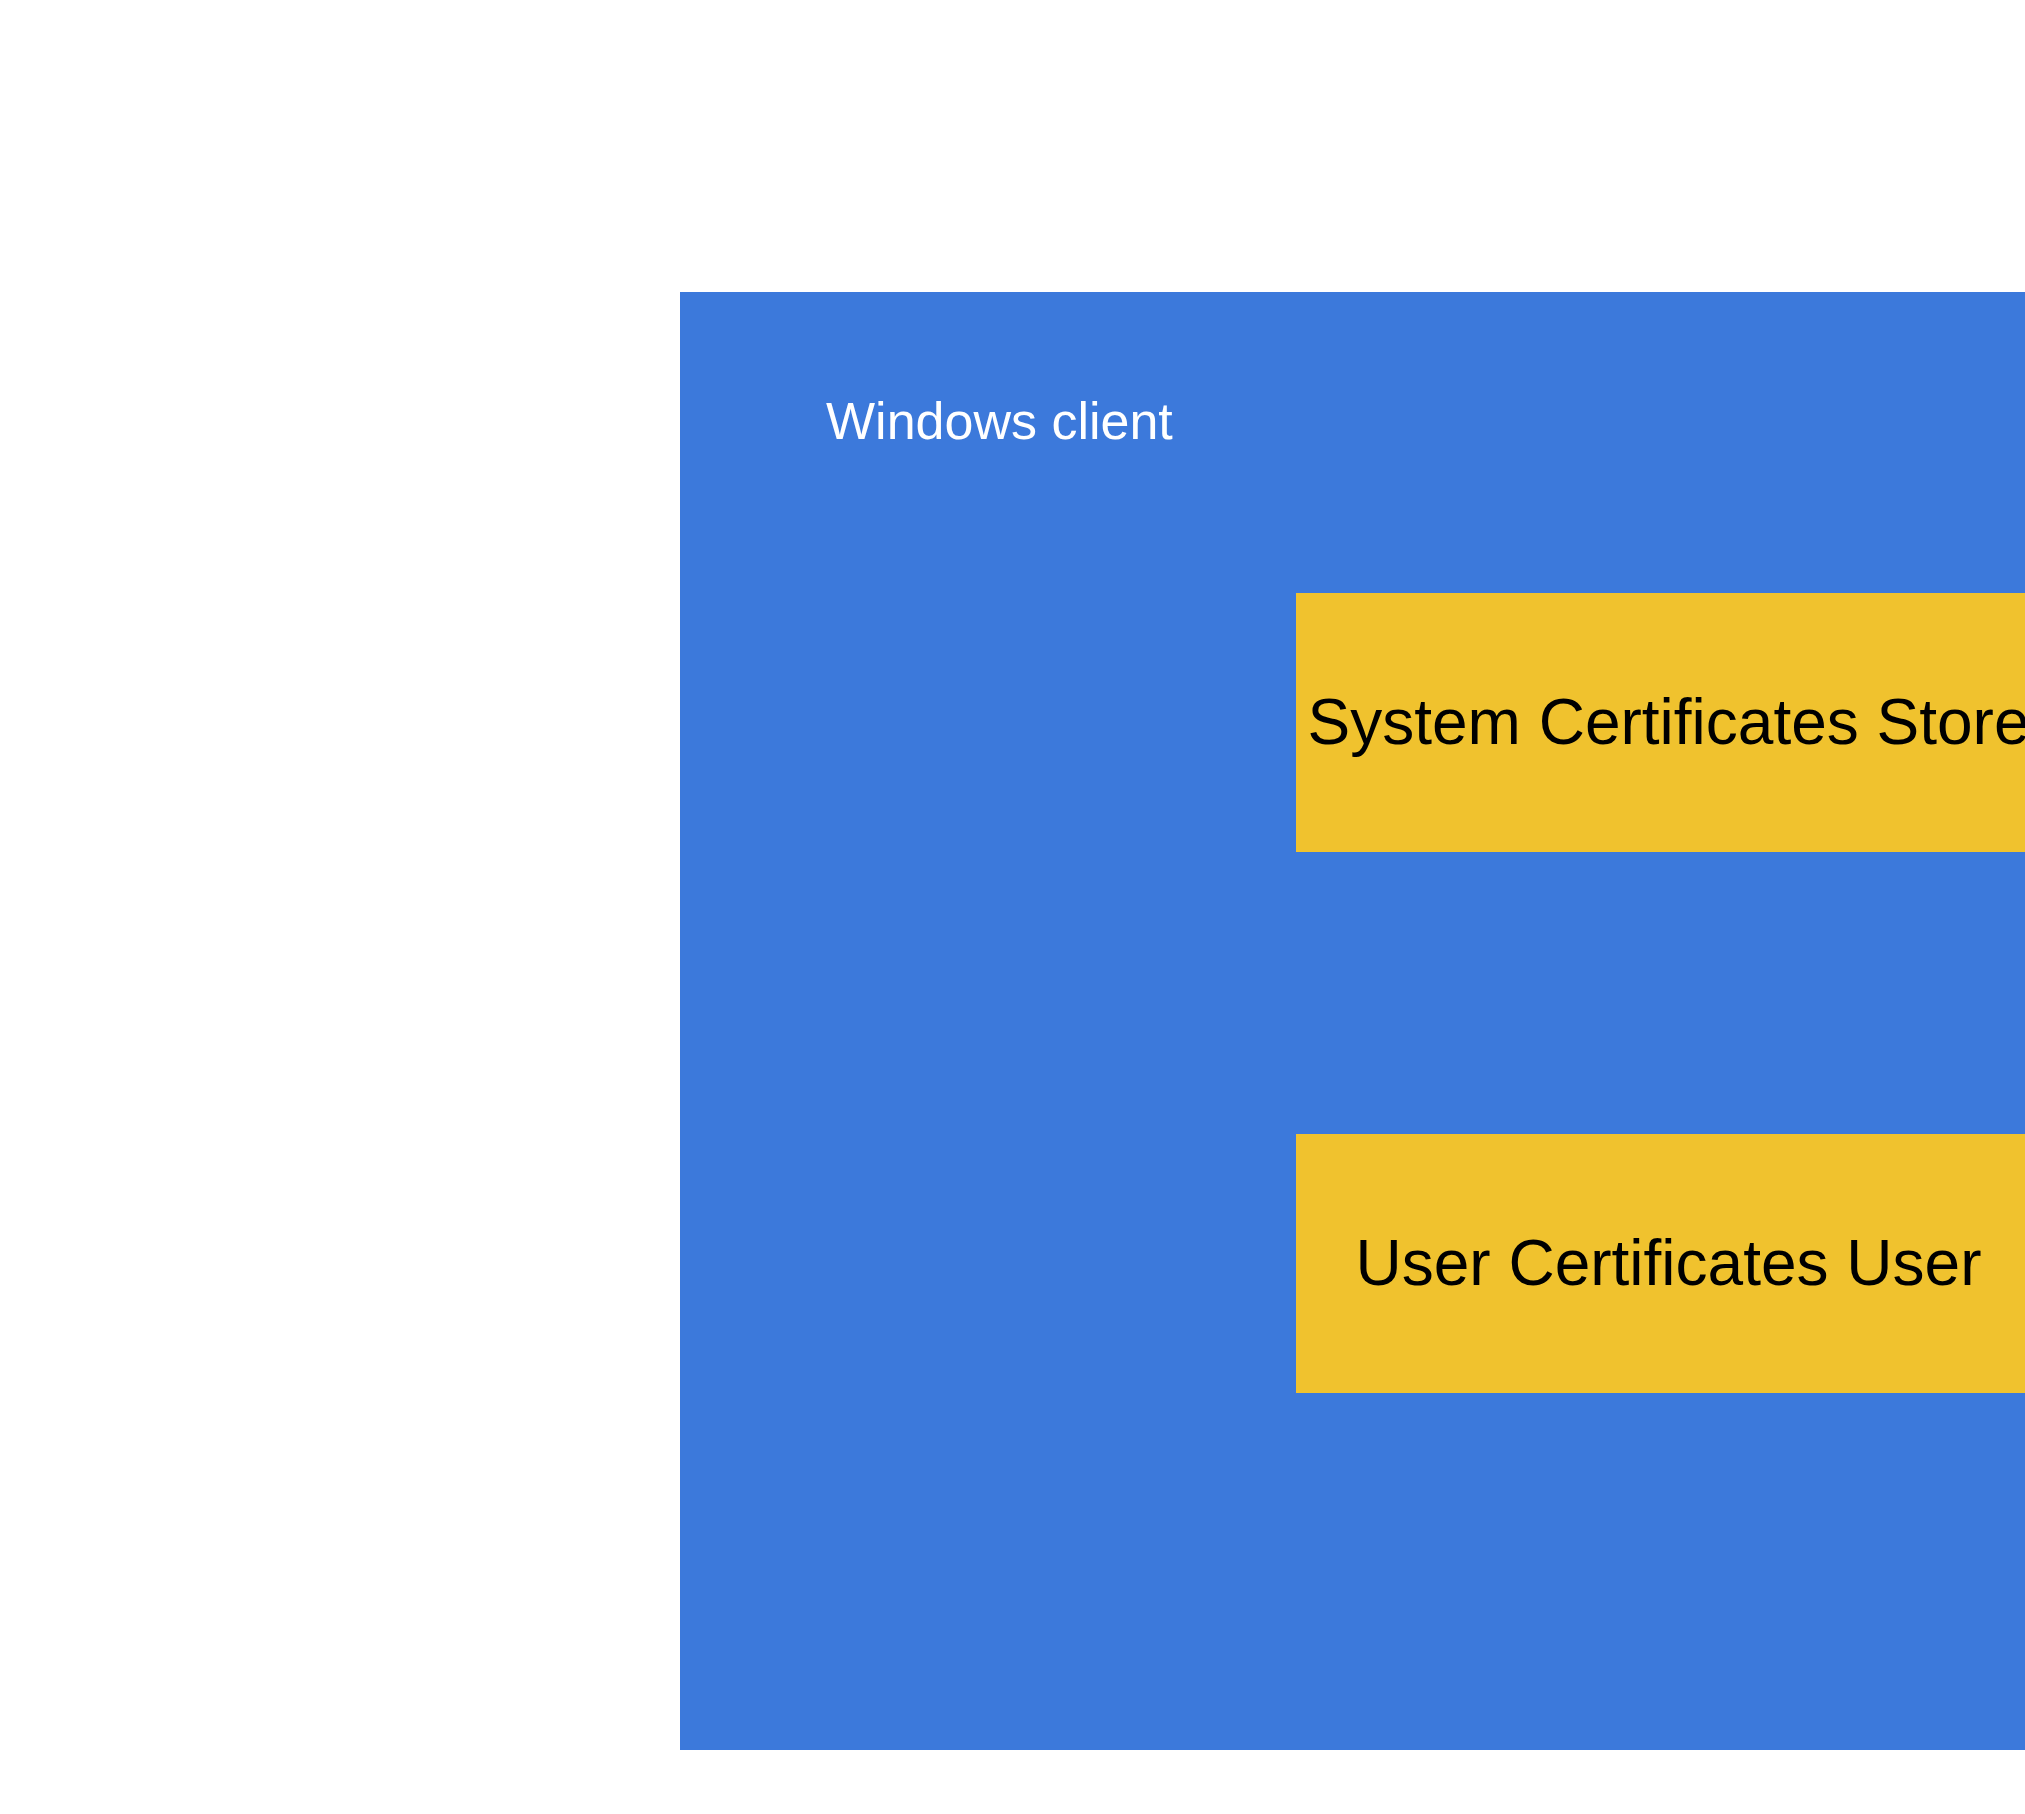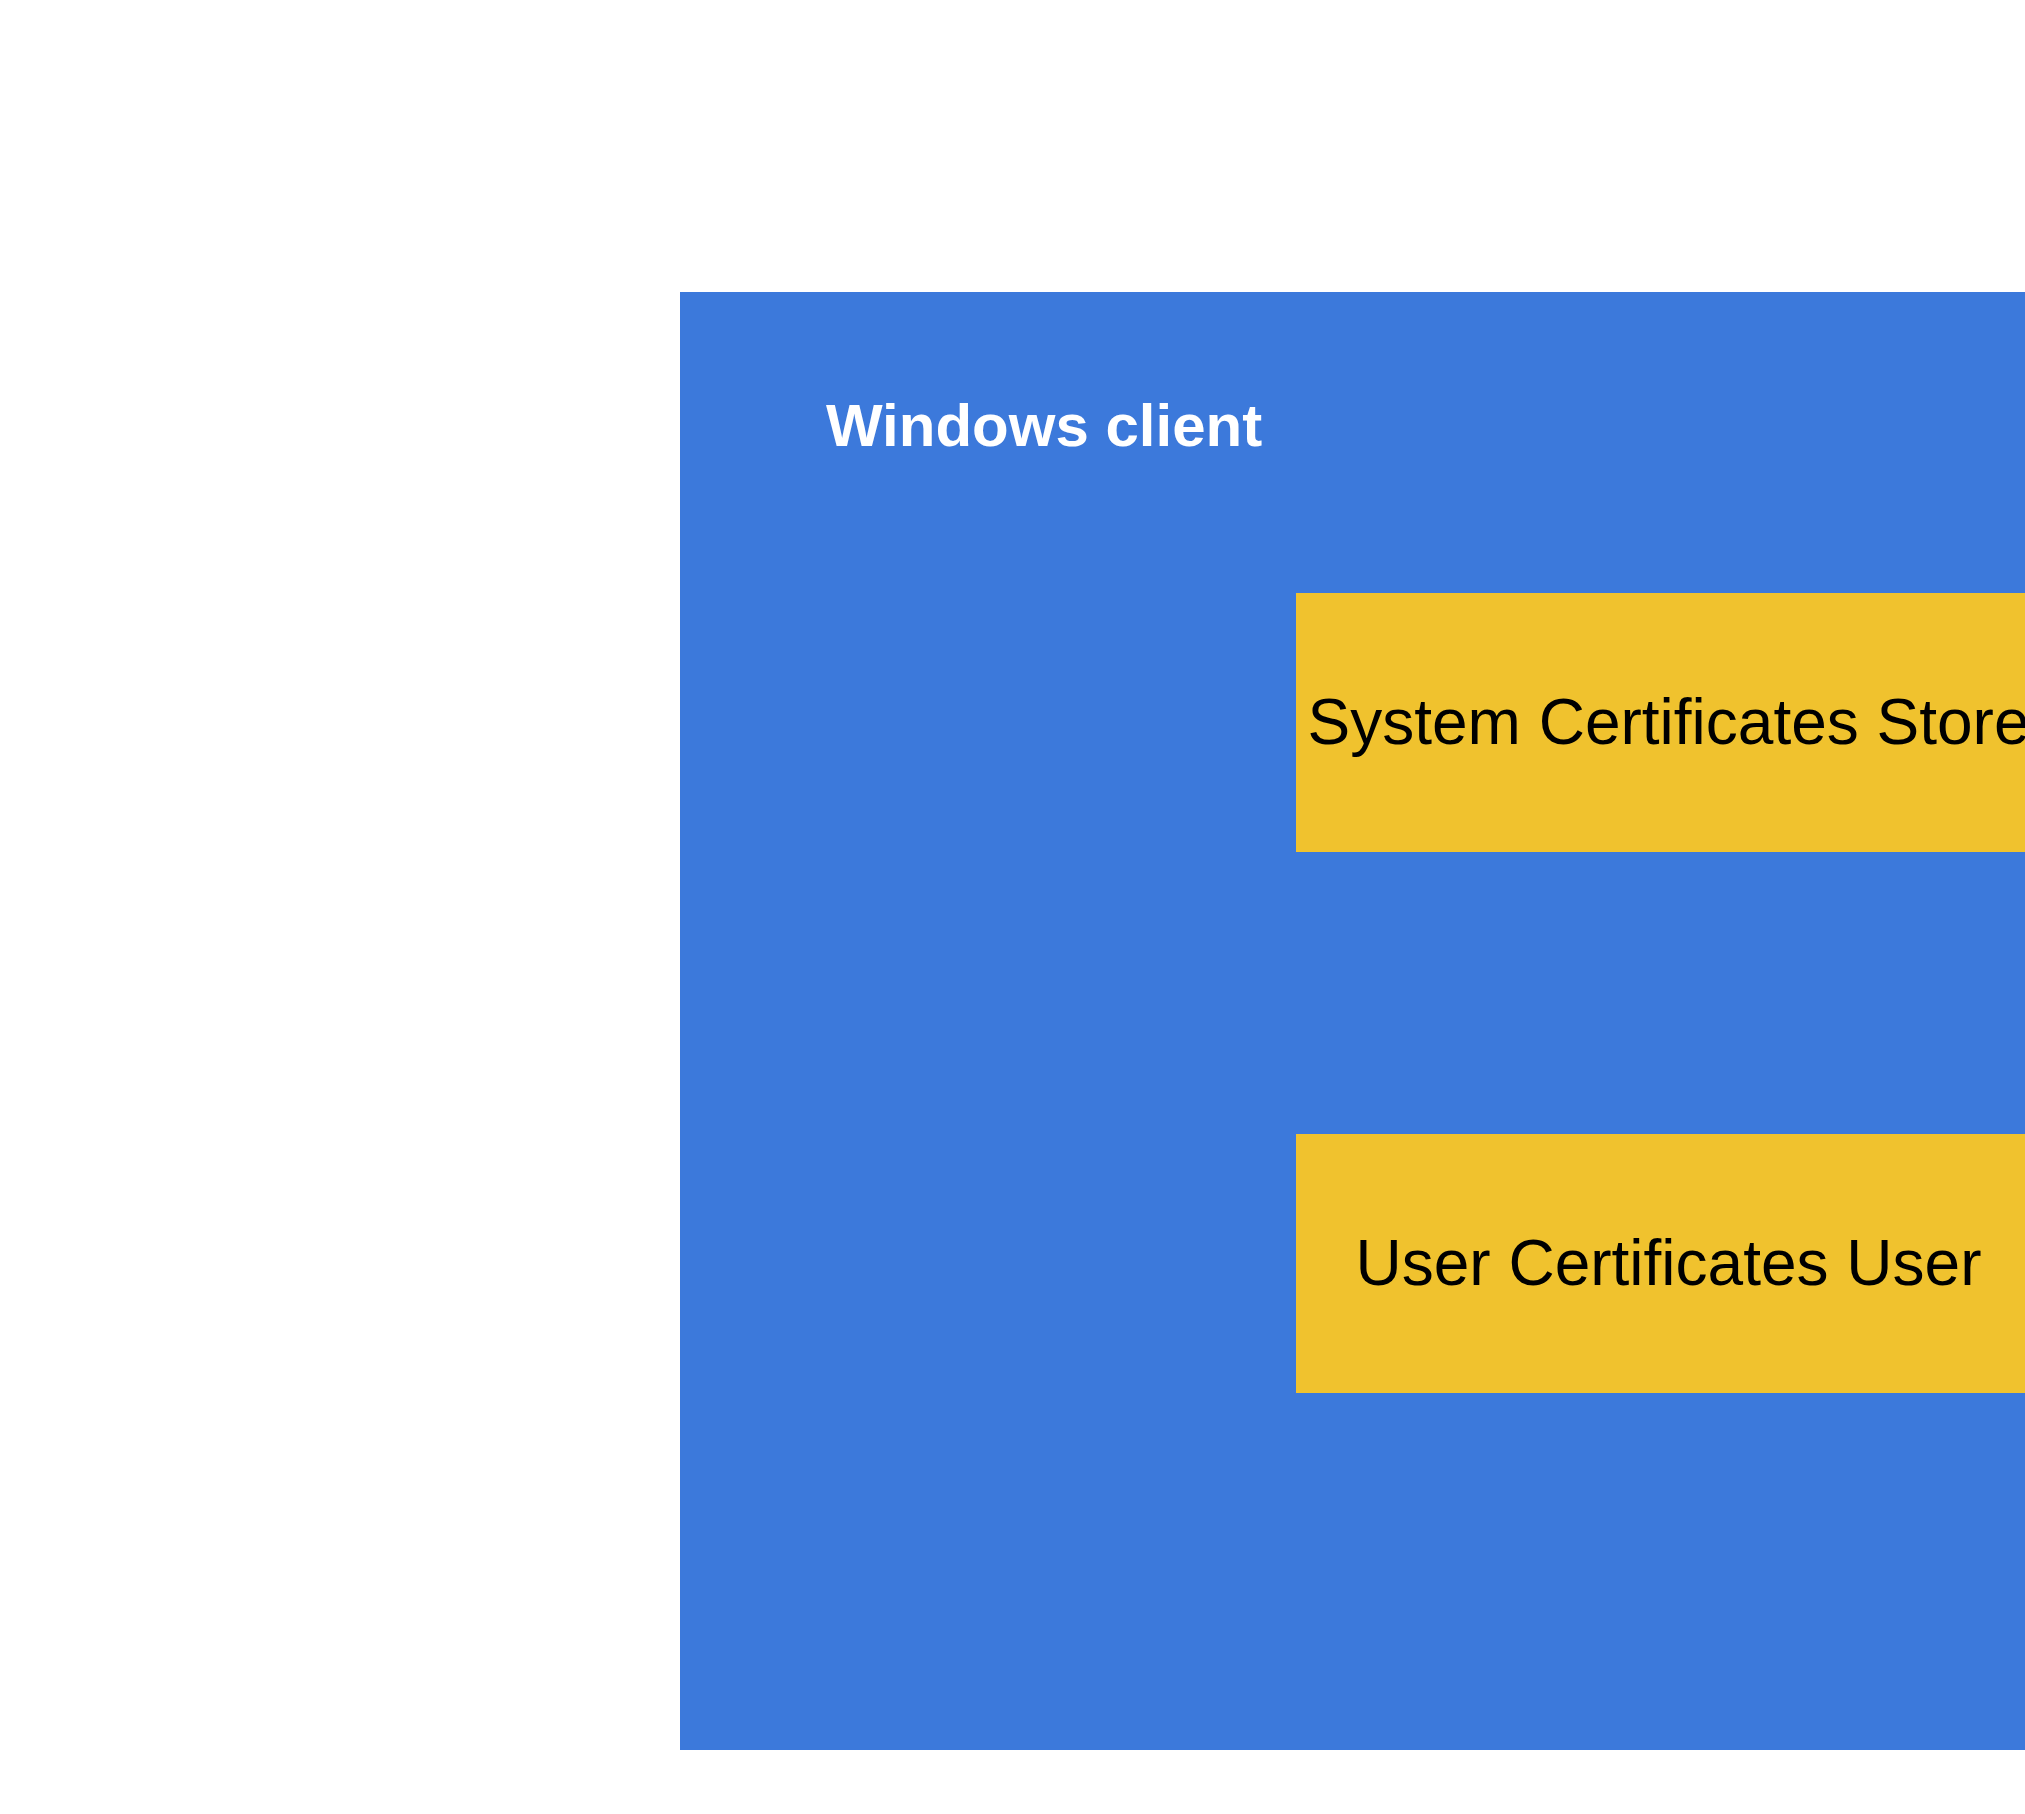--- a/index.html
+++ b/index.html
@@ -31,22 +31,22 @@
     left: 680px;
     top: 292px;
     width: 1458px;
     height: 1458px;
     background: #3C79DB;
   }
   .container-title {
     position: absolute;
     left: 146px;
     top: 101px;
-    font-size: 60px;
-    font-weight: bold;
+    font-size: 52px;
+    font-weight: normal;
     color: #ffffff;
     line-height: 1.1;
     white-space: nowrap;
     letter-spacing: 0px;
   }
 
   
   .node {
     position: absolute;
     display: flex;

